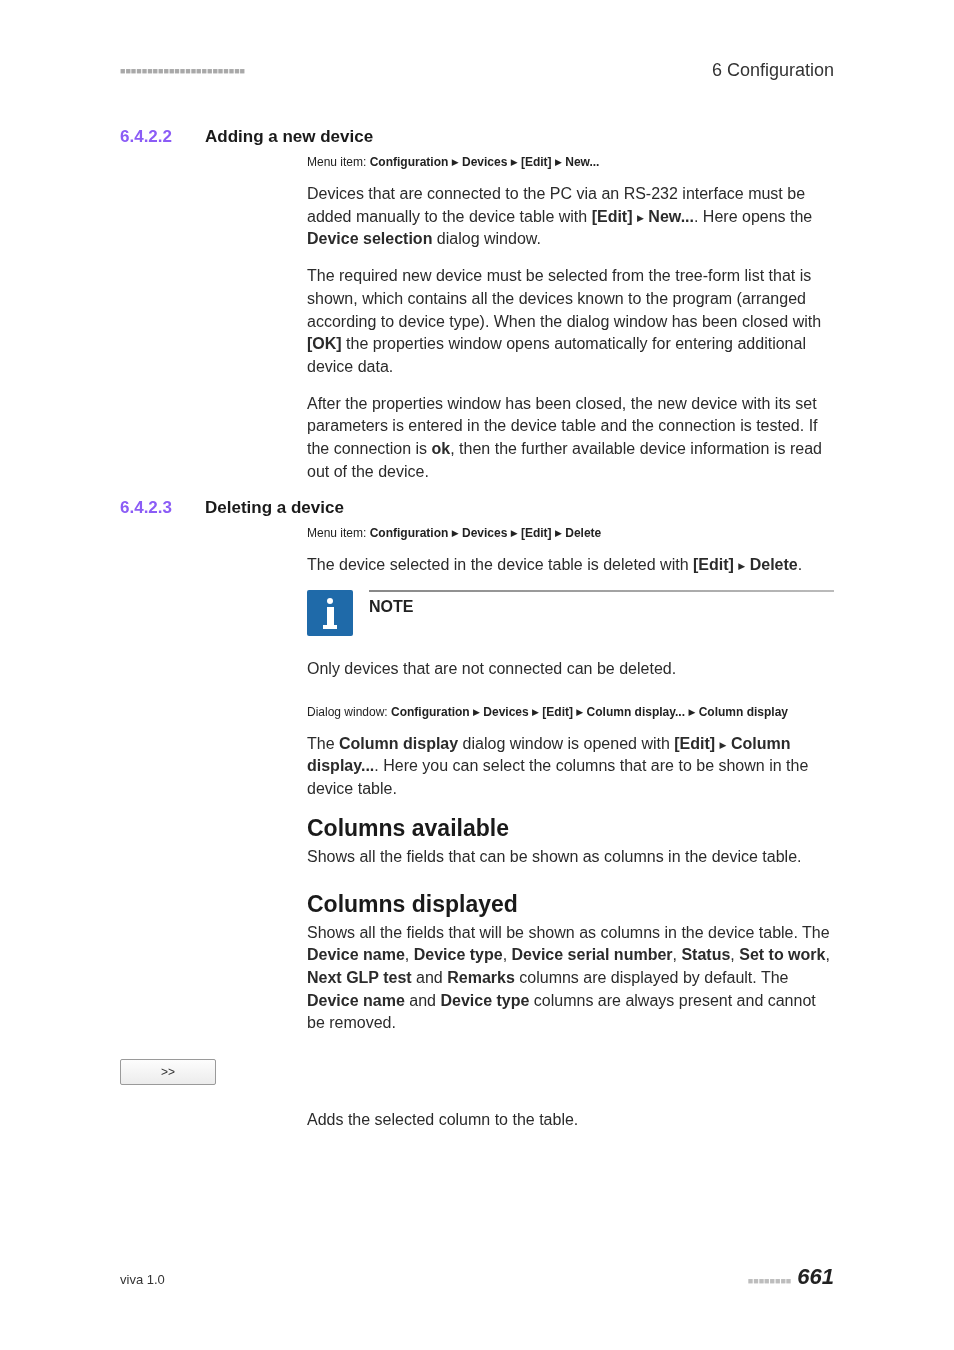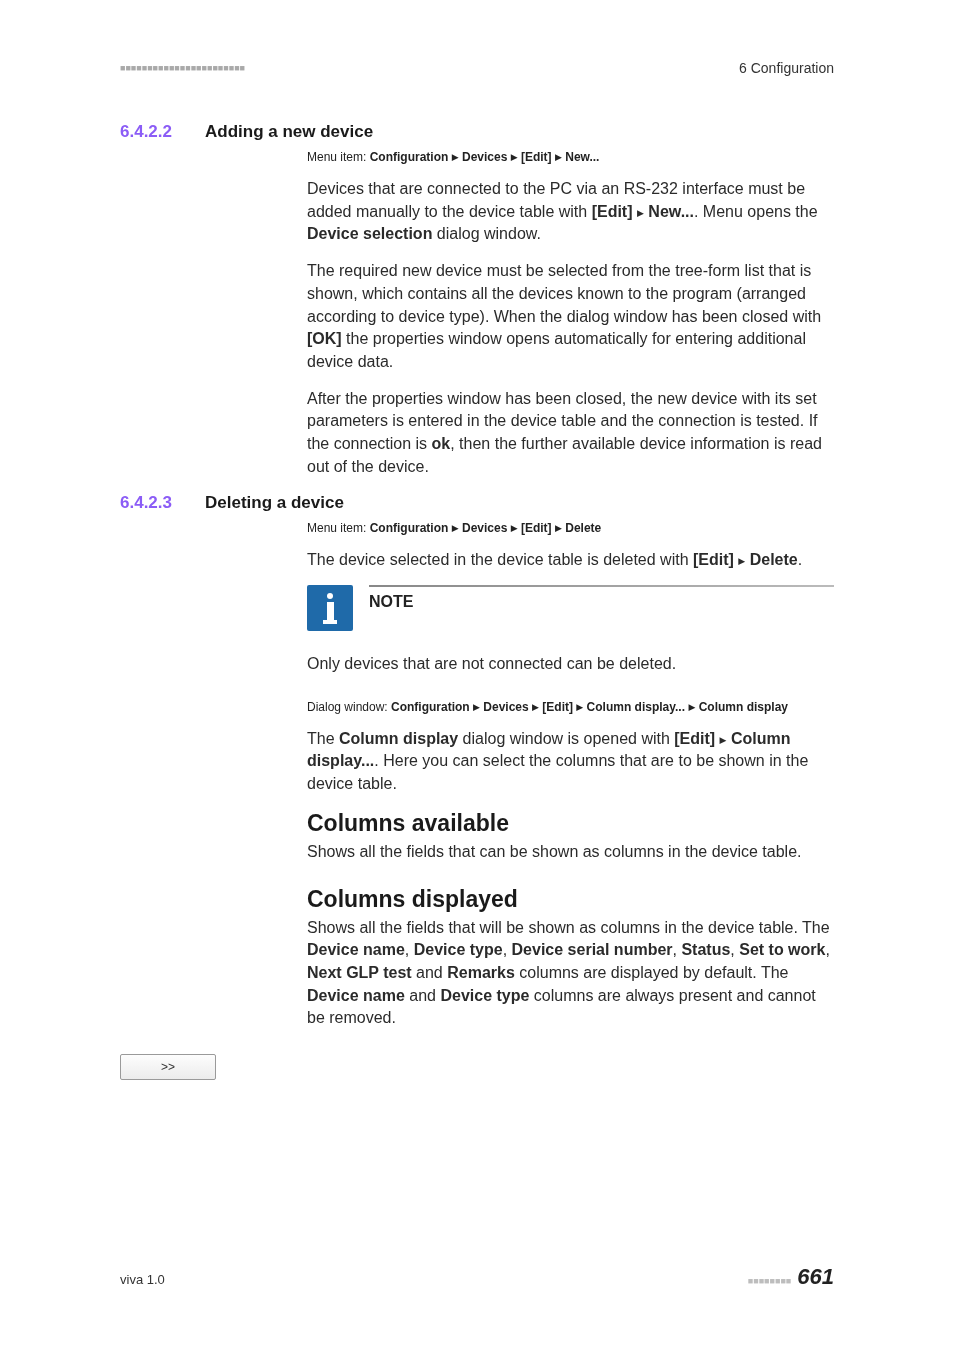--- a/index.html
+++ b/index.html
@@ -21,21 +21,21 @@
     align-items: center;
     margin-bottom: 46px;
   }
   .header-dots {
     letter-spacing: 0;
     color: #a9a9a9;
     font-size: 9px;
     font-family: Arial, sans-serif;
   }
   .header-right {
-    font-size: 14px;
+    font-size: 18px;
     color: #333;
   }
   .section-row {
     display: flex;
     margin-bottom: 2px;
   }
   .section-num {
     width: 85px;
     flex-shrink: 0;
     font-weight: bold;
@@ -176,21 +176,21 @@
 
   <div class="section-row">
     <div class="section-num">6.4.2.2</div>
     <div class="section-title">Adding a new device</div>
   </div>
   <div class="body-col">
     <div class="menu-line">
       <span>Menu item: </span><b>Configuration</b> <span class="tri">▶</span> <b>Devices</b> <span class="tri">▶</span> <b>[Edit]</b> <span class="tri">▶</span> <b>New...</b>
     </div>
     <p class="para">
-      <span>Devices that are connected to the PC via an RS-232 interface must be added manually to the device table with </span><b>[Edit]</b> <span class="tri">▶</span> <b>New...</b><span>. Menu opens the </span><b>Device selection</b><span> dialog window.</span>
+      <span>Devices that are connected to the PC via an RS-232 interface must be added manually to the device table with </span><b>[Edit]</b> <span class="tri">▶</span> <b>New...</b><span>. Here opens the </span><b>Device selection</b><span> dialog window.</span>
     </p>
     <p class="para">
       <span>The required new device must be selected from the tree-form list that is shown, which contains all the devices known to the program (arranged according to device type). When the dialog window has been closed with </span><b>[OK]</b><span> the properties window opens automatically for entering additional device data.</span>
     </p>
     <p class="para">
       <span>After the properties window has been closed, the new device with its set parameters is entered in the device table and the connection is tested. If the connection is </span><b>ok</b><span>, then the further available device information is read out of the device.</span>
     </p>
   </div>
 
   <div class="section-row" style="margin-top:6px">
@@ -234,20 +234,23 @@
 
     <div class="runin-title" style="margin-top:22px">Columns displayed</div>
     <p class="para">
       <span>Shows all the fields that will be shown as columns in the device table. The </span><b>Device name</b><span>, </span><b>Device type</b><span>, </span><b>Device serial number</b><span>, </span><b>Status</b><span>, </span><b>Set to work</b><span>, </span><b>Next GLP test</b><span> and </span><b>Remarks</b><span> columns are displayed by default. The </span><b>Device name</b><span> and </span><b>Device type</b><span> columns are always present and cannot be removed.</span>
     </p>
   </div>
 
   <div>
     <div class="btn-img">&gt;&gt;</div>
   </div>
+  <div class="body-col" style="margin-top:24px">
+    <p class="para">Adds the selected column to the table.</p>
+  </div>
 
   <div class="footer-row">
     <div class="footer-left">viva 1.0</div>
     <div class="footer-right">
       <span class="footer-dots">■■■■■■■■</span>
       <span class="page-num">661</span>
     </div>
   </div>
 
 </div>

